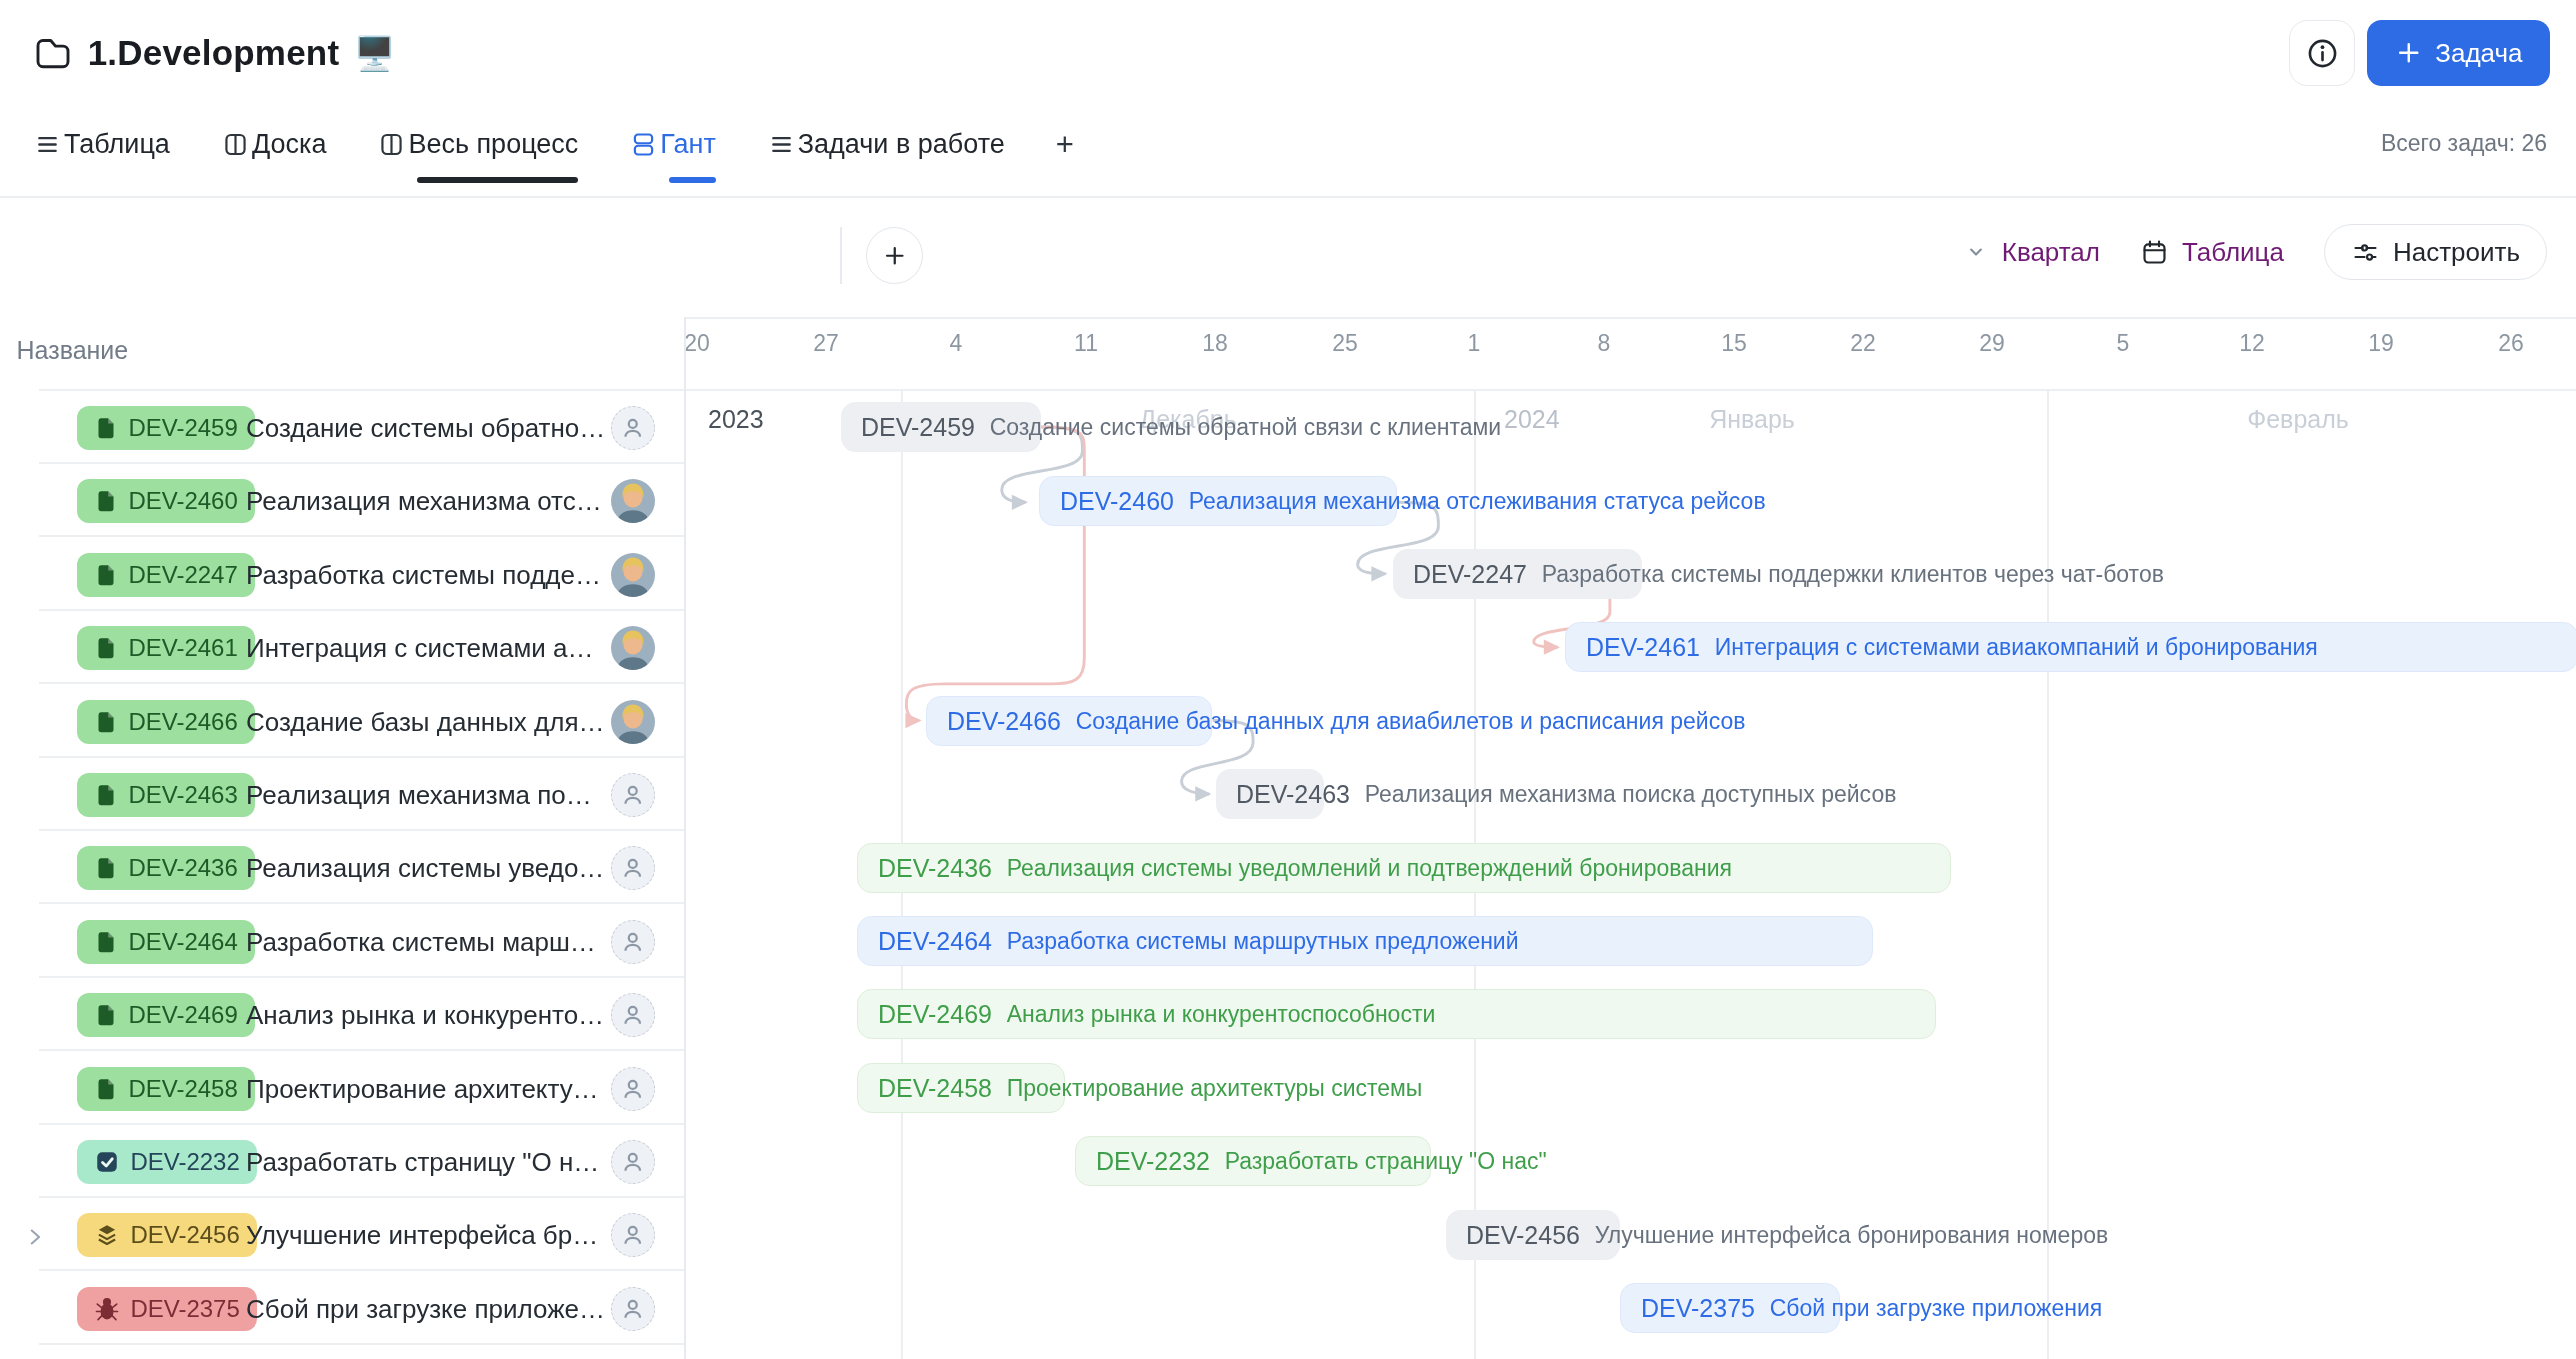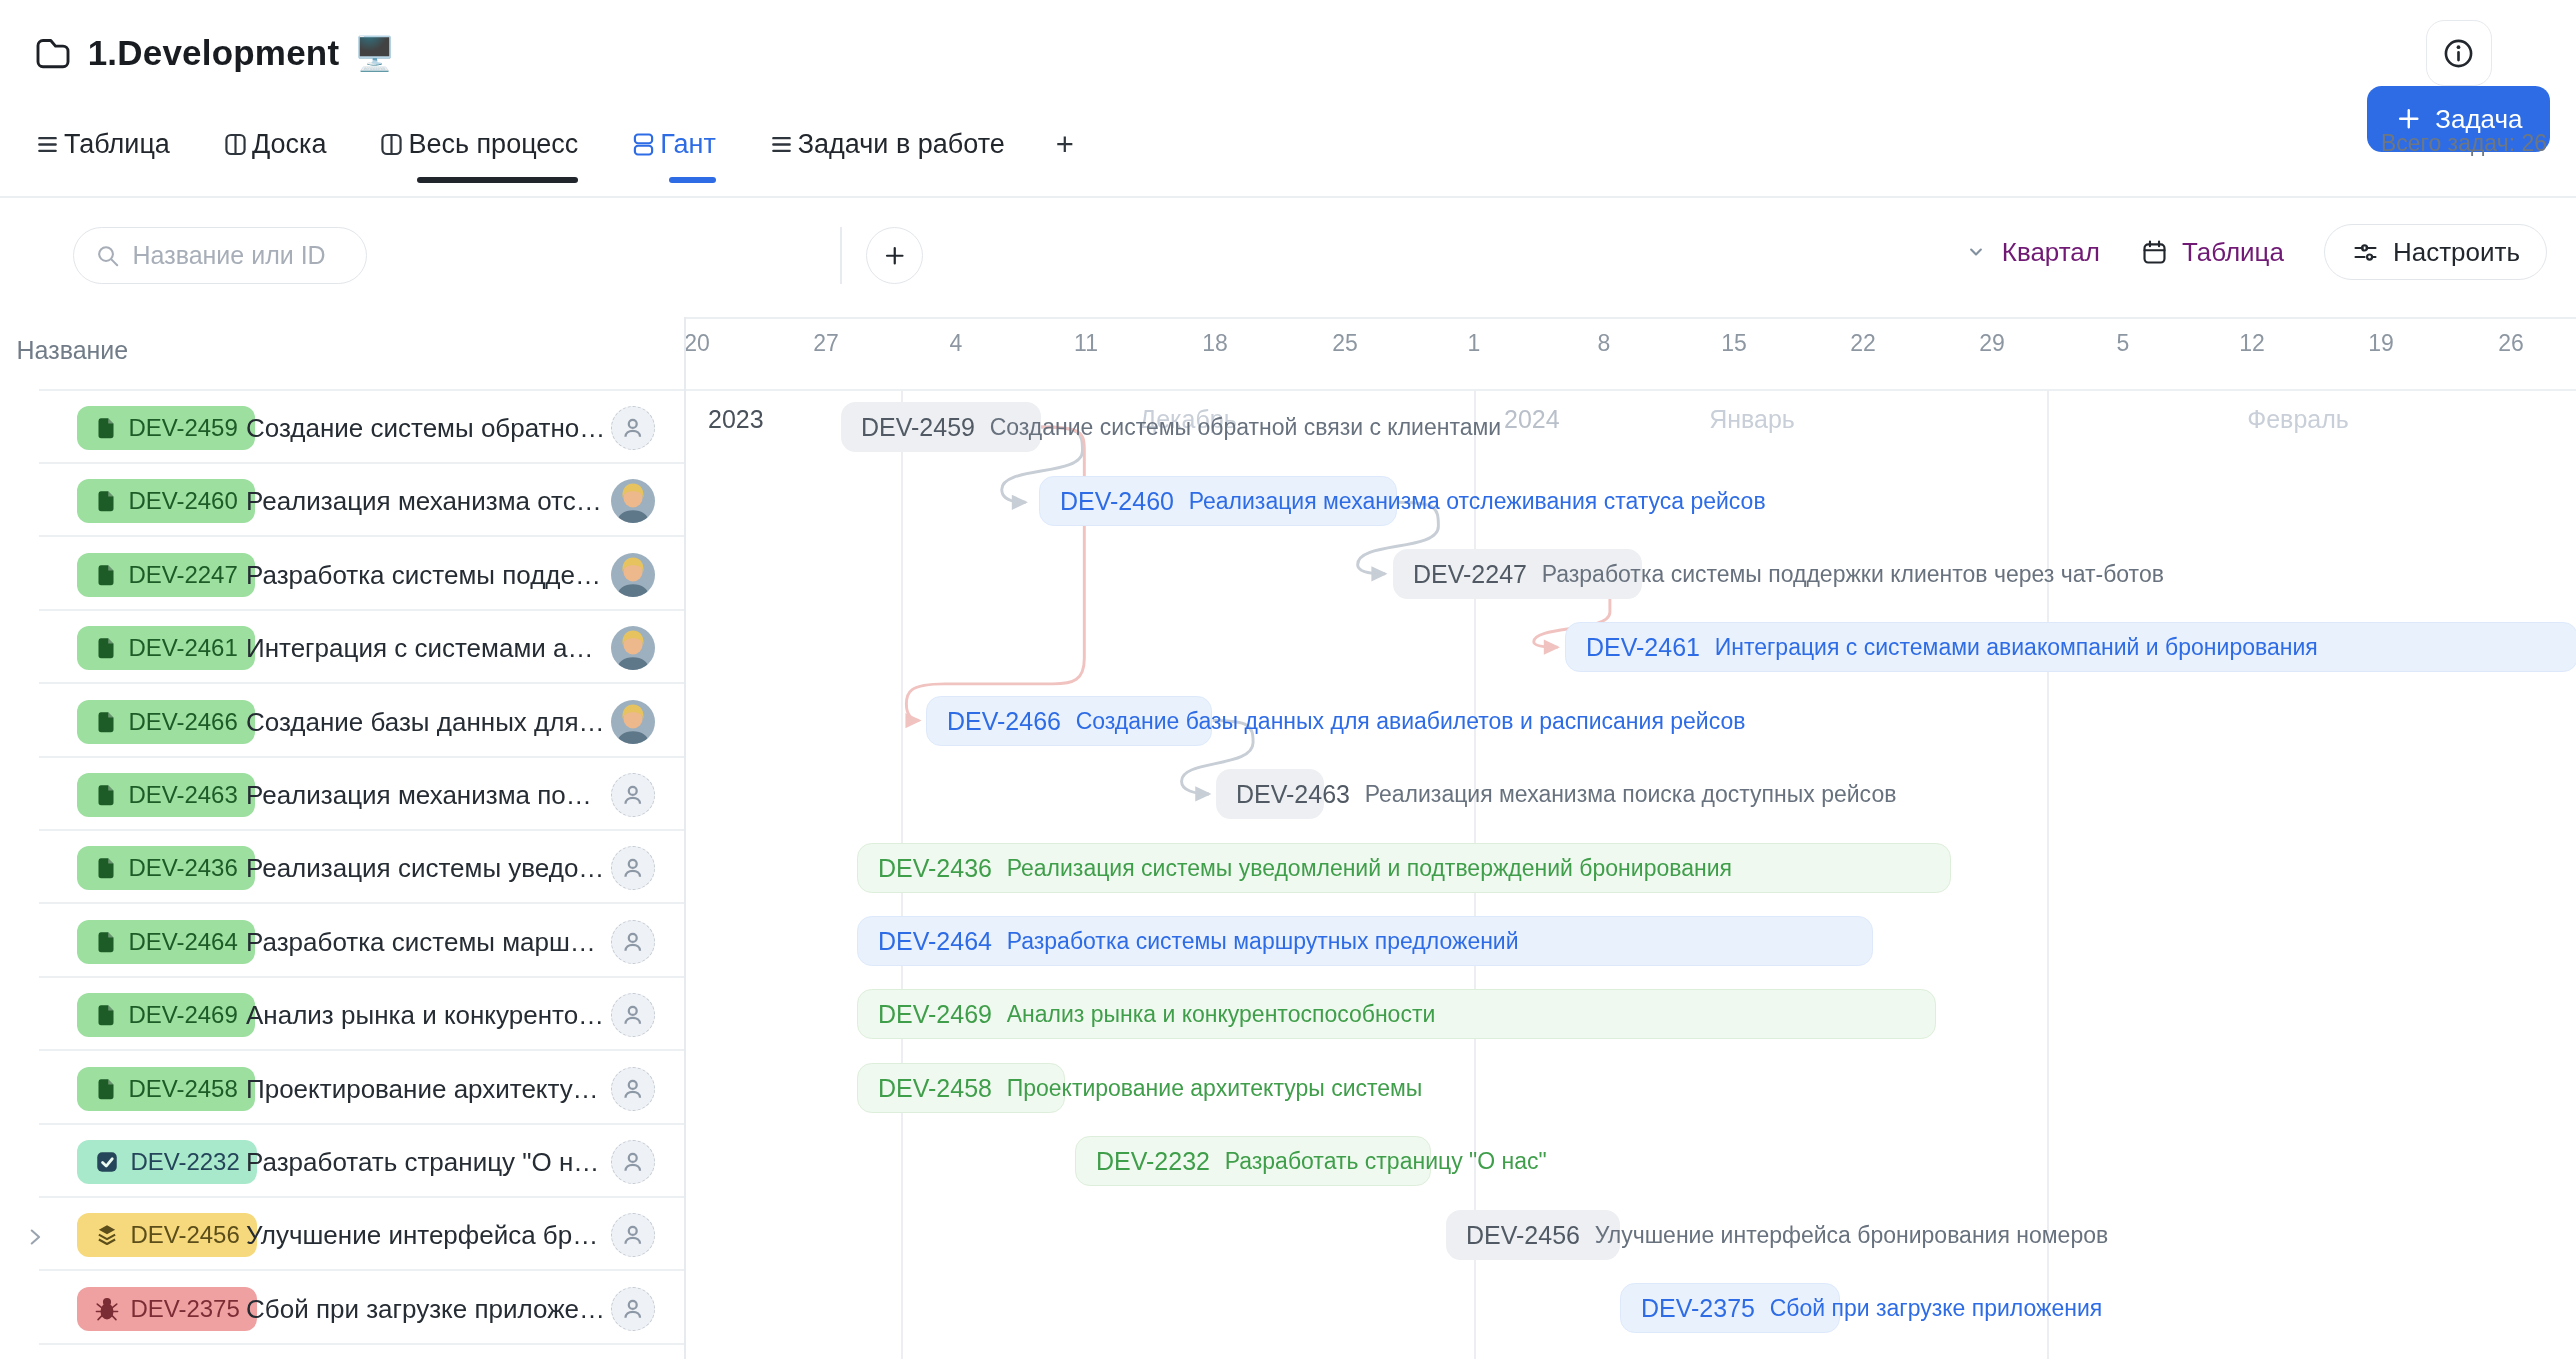--- a/index.html
+++ b/index.html
@@ -5,21 +5,21 @@
   * { margin:0; padding:0; box-sizing:border-box; }
   html,body { background:#ffffff; }
   #app{ position:relative; width:2576px; height:1360px; background:#fff;
         font-family:"Liberation Sans", sans-serif; color:#22272e; overflow:hidden; }
   svg{ display:block; }
 
   
   .proj-row{ position:absolute; left:33px; top:33px; display:flex; align-items:center; gap:14.7px; }
   .proj-title{ font-size:35px; font-weight:700; color:#191d22; letter-spacing:0.2px; }
   .proj-emoji{ font-size:33px; }
-  .hdr-right{ position:absolute; right:26px; top:20px; display:flex; gap:0; align-items:center;flex-direction:column; }
+  .hdr-right{ position:absolute; right:26px; top:20px; display:flex; gap:12px; align-items:center; }
   .btn-info{ width:66px; height:66px; border:1.8px solid #e6e9ed; border-radius:18.3px; background:#fff;
              display:flex; align-items:center; justify-content:center; color:#22272e; cursor:pointer; }
   .btn-task{ height:66px; padding:0 27.5px; border:none; border-radius:14.7px; background:#2e6ce5; color:#fff;
              font-size:26px; font-weight:500; display:flex; align-items:center; gap:13px; cursor:pointer;
              font-family:"Liberation Sans",sans-serif; }
 
   
   .tabs{ position:absolute; left:33px; top:117px; display:flex; align-items:center; gap:51px; height:55px; }
   .tab{ position:relative; display:flex; align-items:center; gap:2px; font-size:27px; font-weight:500;
         color:#22272e; cursor:pointer; height:55px; }
@@ -173,29 +173,20 @@
         <span>Задачи в работе</span>
       </div>
       <div class="tab plus-tab">
         <span>+</span>
       </div>
     </div>
   <div class="total">Всего задач: 26</div>
   <div class="hdr-divider"></div>
 
   <div class="toolbar">
-    <div class="search">
-      <span>
-        <svg width="27.5" height="27.5" viewBox="0 0 32 32" fill="none" stroke="#a7aeb8" stroke-width="2.4" stroke-linecap="round">
-            <circle cx="14" cy="14" r="8"></circle>
-            <path d="M20.5 20.5 27 27"></path>
-          </svg>
-      </span>
-      <input type="text" placeholder="Название или ID" style="">
-    </div>
     <div class="vdiv"></div>
     <button class="btn-addfilter">
       <svg width="27.5" height="27.5" viewBox="0 0 32 32" fill="none" stroke="#22272e" stroke-width="2.6" stroke-linecap="round">
           <path d="M16 7v18M7 16h18"></path>
         </svg>
     </button>
 
     <div class="view-controls">
       <div class="vc">
         <span class="chev">

